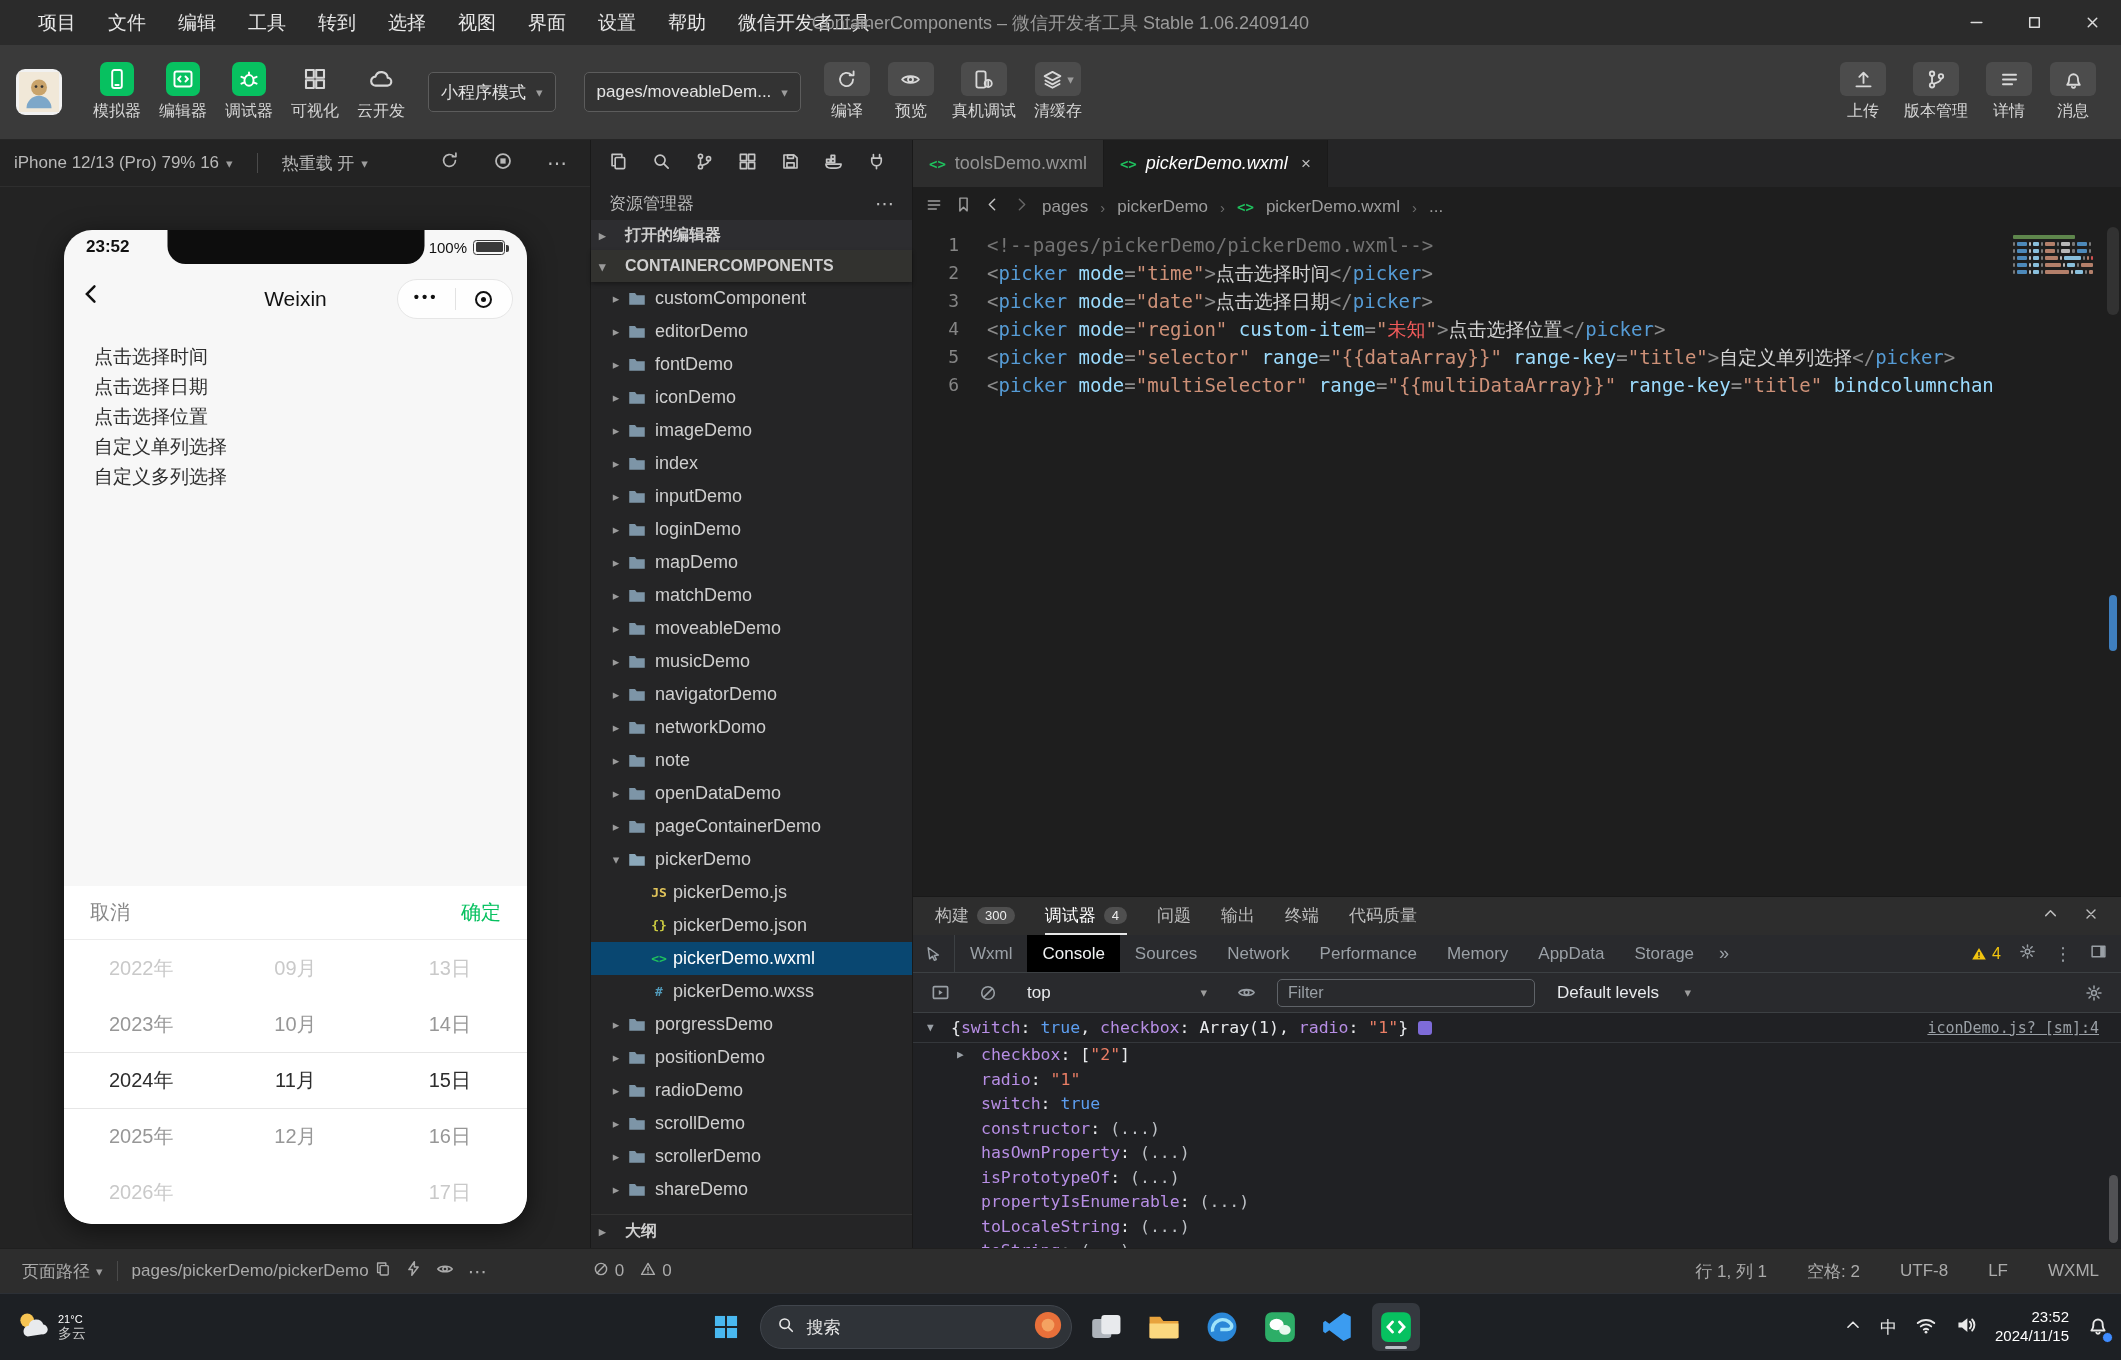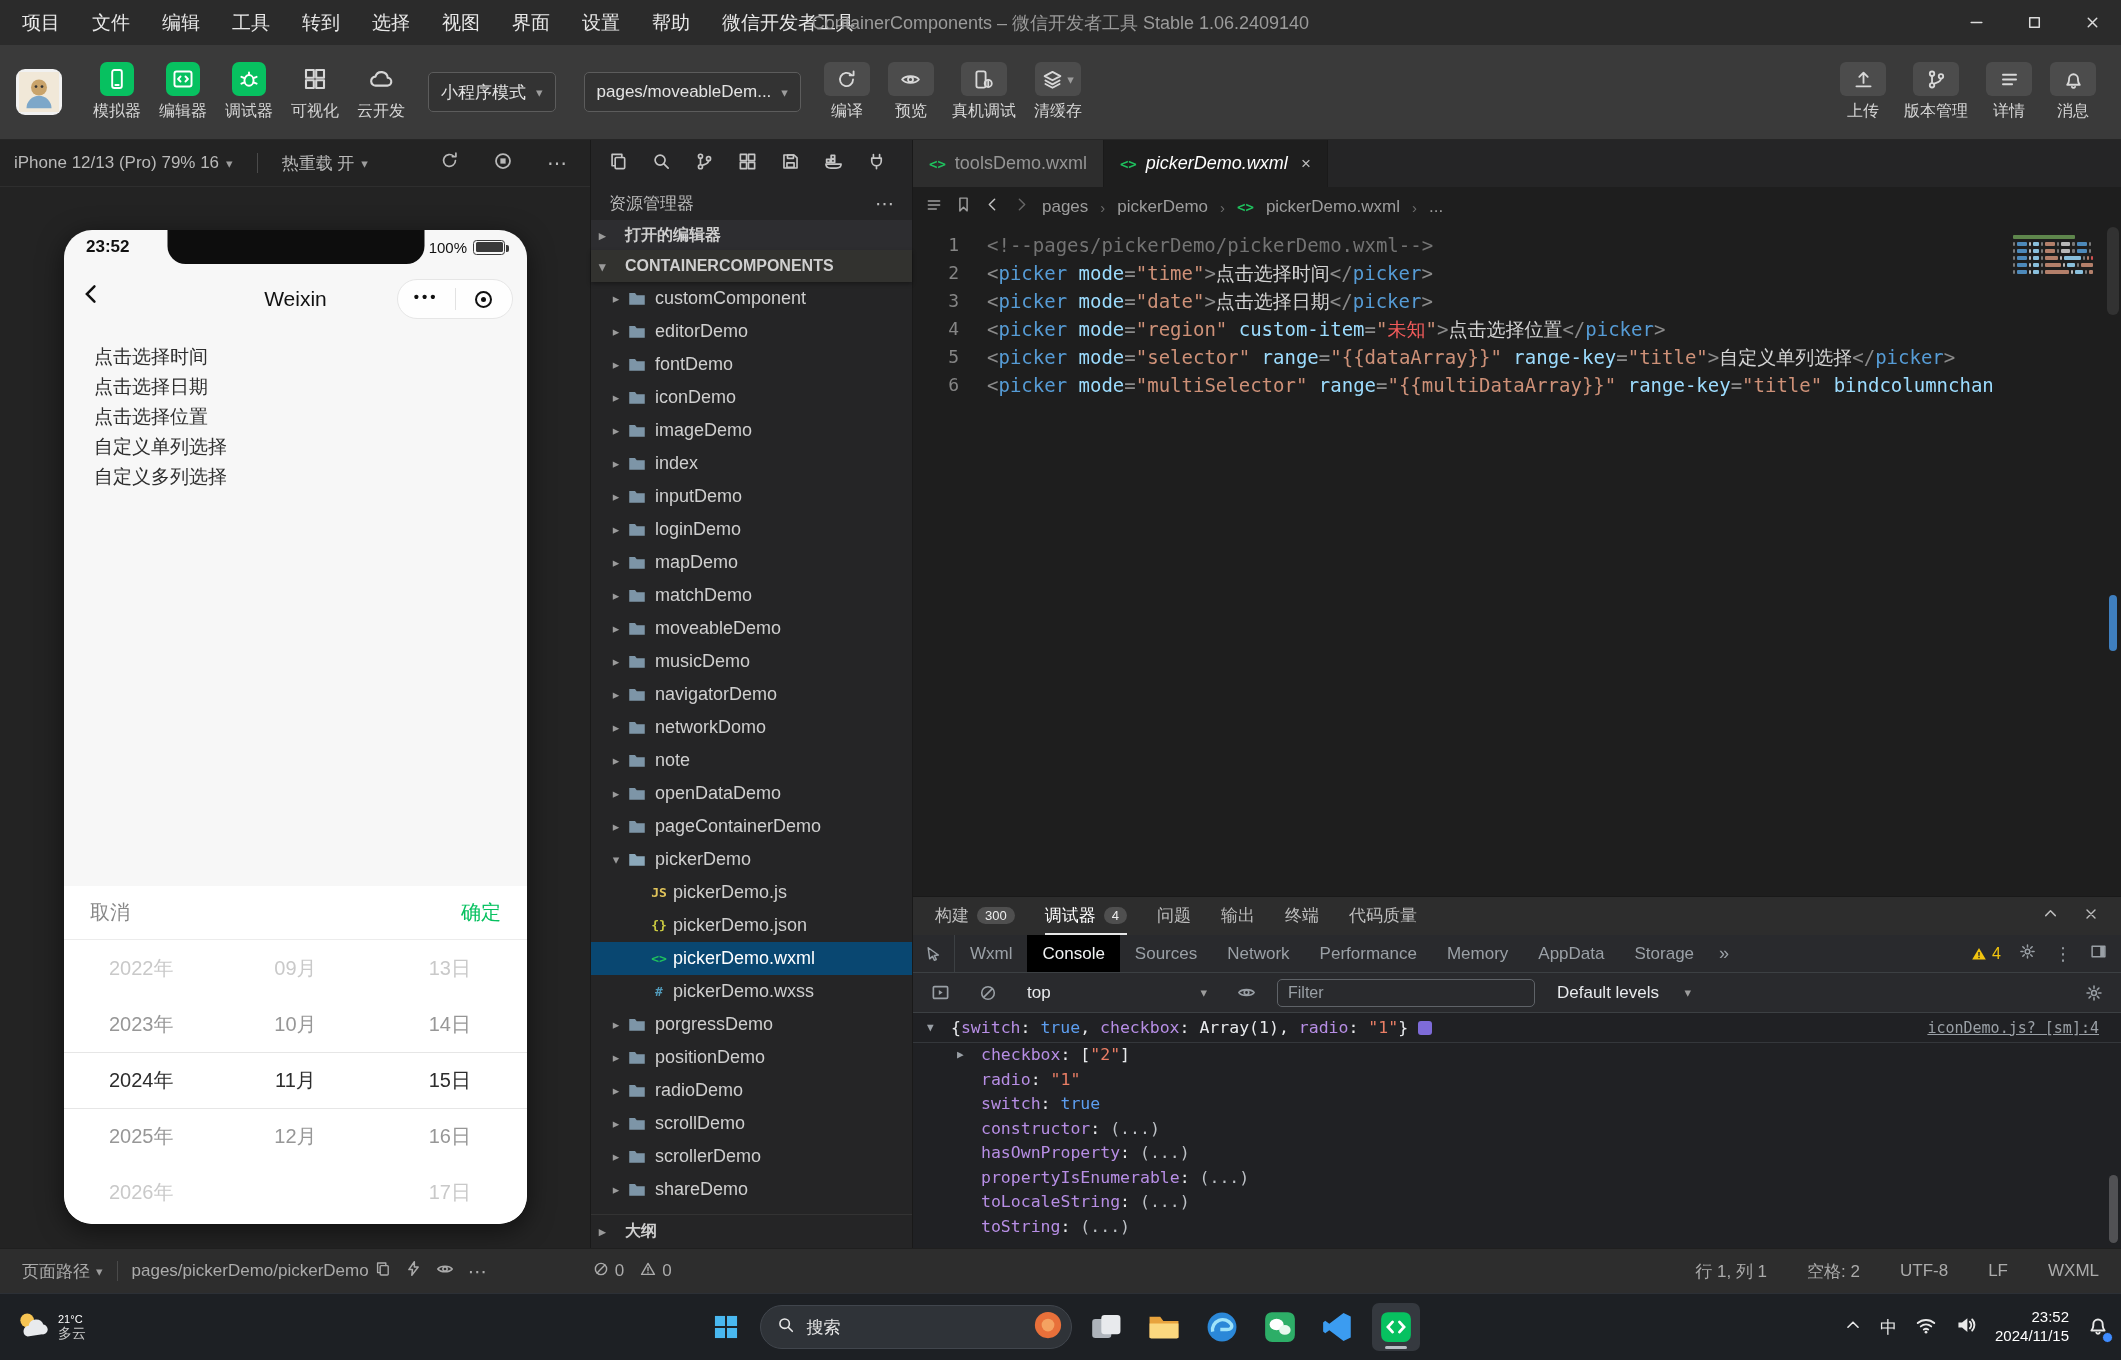--- a/index.html
+++ b/index.html
@@ -2,21 +2,21 @@
 <html><head>
 <meta charset="utf-8">
 <style>
 *{margin:0;padding:0;box-sizing:border-box}
 html,body{background:#141414}
 body{font-family:"Liberation Sans",sans-serif}
 #app{position:relative;width:2121px;height:1360px;overflow:hidden;background:#1e1e1e;color:#ccc}
 
 
 #menubar{position:absolute;top:0;left:0;right:0;height:45px;background:#2b2b2b;display:flex;align-items:center;font-size:19px;color:#e8e8e8;z-index:30}
-#menu-items{display:flex;padding-left:6px}
+#menu-items{display:flex;padding-left:22px}
 .menu-item{padding:0 16px;height:45px;display:flex;align-items:center;cursor:default}
 #win-title{position:absolute;left:50%;transform:translateX(-50%);color:#9b9b9b;font-size:18px;white-space:nowrap}
 #win-controls{margin-left:auto;display:flex}
 .win-btn{width:58px;height:45px;display:flex;align-items:center;justify-content:center}
 
 
 #toolbar{position:absolute;top:45px;left:0;right:0;height:95px;background:#3a3a3a;border-bottom:1px solid #262626;display:flex;align-items:center;padding:0 16px;z-index:29}
 #avatar{width:46px;height:46px;border-radius:9px;background:#f1f1f1;margin-right:22px;display:flex;align-items:center;justify-content:center;overflow:hidden}
 .tb-btn{display:flex;flex-direction:column;align-items:center;gap:5px;margin:0 9px;cursor:default}
 .tb-icon-box{width:46px;height:34px;background:#4c4c4c;border-radius:6px;display:flex;align-items:center;justify-content:center;gap:4px}
@@ -958,20 +958,21 @@
           <span id="con-preview"><span class="tk-df">{</span><span class="tk-nm">switch</span><span class="tk-df">: </span><span class="tk-bl">true</span><span class="tk-df">, </span><span class="tk-nm">checkbox</span><span class="tk-df">: </span><span class="tk-df">Array(1)</span><span class="tk-df">, </span><span class="tk-nm">radio</span><span class="tk-df">: </span><span class="tk-st">"1"</span><span class="tk-df">}</span></span>
           <span class="obj-badge"></span>
           <span id="con-link">iconDemo.js? [sm]:4</span>
         </div>
         <div id="con-props">
             <div class="prop"><span class="exp">▶</span><span class="tk-nm">checkbox</span><span class="tk-df">: </span><span class="tk-df">[</span><span class="tk-st">"2"</span><span class="tk-df">]</span></div>
             <div class="prop"><span class="tk-nm">radio</span><span class="tk-df">: </span><span class="tk-st">"1"</span></div>
             <div class="prop"><span class="tk-nm">switch</span><span class="tk-df">: </span><span class="tk-bl">true</span></div>
             <div class="prop"><span class="tk-nm">constructor</span><span class="tk-df">: </span><span class="tk-fn">(...)</span></div>
             <div class="prop"><span class="tk-nm">hasOwnProperty</span><span class="tk-df">: </span><span class="tk-fn">(...)</span></div>
+            <div class="prop"><span class="tk-nm">isPrototypeOf</span><span class="tk-df">: </span><span class="tk-fn">(...)</span></div>
             <div class="prop"><span class="tk-nm">propertyIsEnumerable</span><span class="tk-df">: </span><span class="tk-fn">(...)</span></div>
             <div class="prop"><span class="tk-nm">toLocaleString</span><span class="tk-df">: </span><span class="tk-fn">(...)</span></div>
             <div class="prop"><span class="tk-nm">toString</span><span class="tk-df">: </span><span class="tk-fn">(...)</span></div>
           </div>
         <div id="con-scroll"></div>
       </div>
     </div>
   </section>
 
   <footer id="statusbar">

